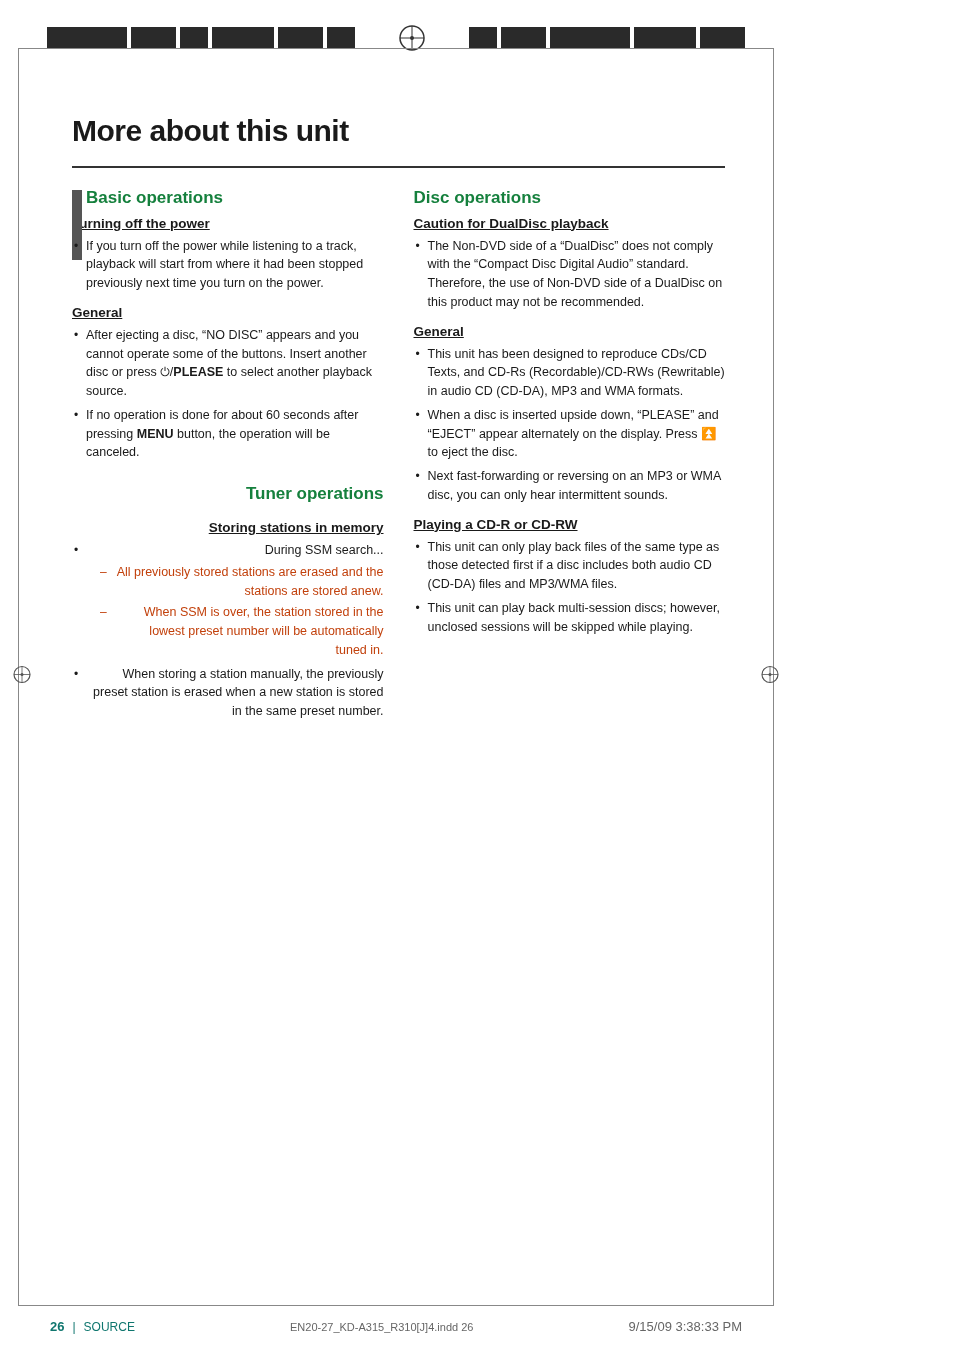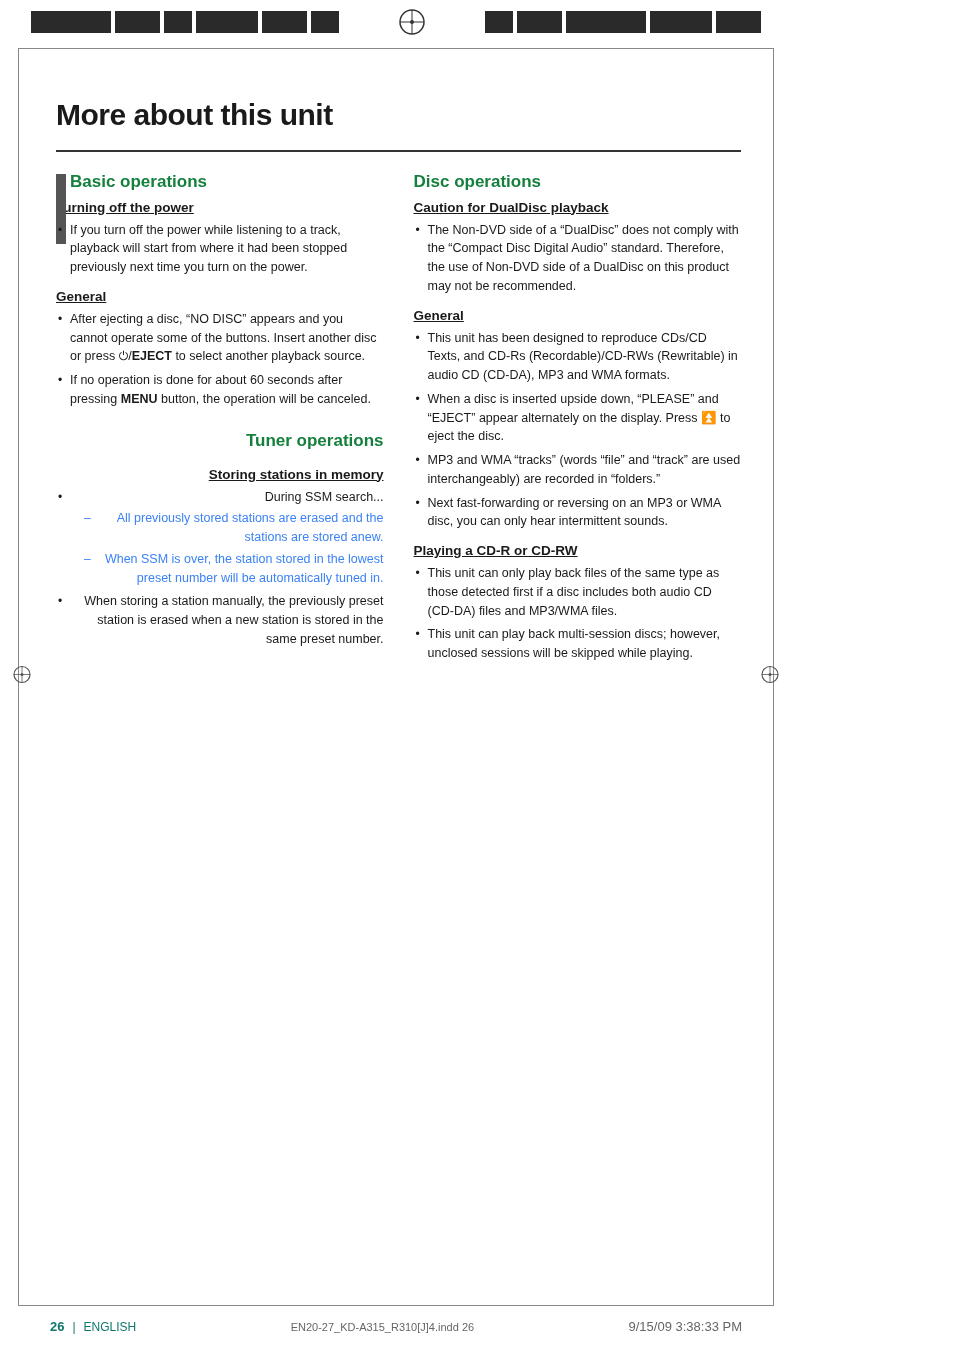--- a/index.html
+++ b/index.html
@@ -12,21 +12,21 @@
       font-size: 13px;
       color: #1a1a1a;
       position: relative;
     }
 
     .page-container {
       width: 792px;
       min-height: 1354px;
       background: #ffffff;
       position: relative;
-      padding: 1px;
+      padding: 17px;
     }
 
     
     .top-bar {
       width: 100%;
       height: 42px;
       display: flex;
       align-items: center;
       justify-content: space-between;
       padding: 6px 30px;
@@ -232,21 +232,21 @@
       padding: 0;
       margin: 3px 0 3px 14px;
     }
 
     .dash-list li {
       padding-left: 16px;
       position: relative;
       margin-bottom: 3px;
       font-size: 12.5px;
       line-height: 1.5;
-      color: #3b82f6;
+      color: #c2410c;
     }
 
     .dash-list li::before {
       content: '–';
       position: absolute;
       left: 0;
       top: 0;
     }
 
     
@@ -365,21 +365,21 @@
         <div class="subsection">
           <h3 class="subsection-heading">Turning off the power</h3>
           <ul class="bullet-list">
             <li>If you turn off the power while listening to a track, playback will start from where it had been stopped previously next time you turn on the power.</li>
           </ul>
         </div>
 
         <div class="subsection">
           <h3 class="subsection-heading">General</h3>
           <ul class="bullet-list">
-            <li>After ejecting a disc, “NO DISC” appears and you cannot operate some of the buttons. Insert another disc or press <span class="sym-power">⏻</span>/<span class="bold-inline">EJECT</span> to select another playback source.</li>
+            <li>After ejecting a disc, “NO DISC” appears and you cannot operate some of the buttons. Insert another disc or press <span class="sym-power">⏻</span>/<span class="bold-inline">PLEASE</span> to select another playback source.</li>
             <li>If no operation is done for about 60 seconds after pressing <span class="bold-inline">MENU</span> button, the operation will be canceled.</li>
           </ul>
         </div>
 
         <div style="margin-top: 22px; text-align: right;">
           <h2 class="section-heading">Tuner operations</h2>
 
           <h3 class="subsection-heading">Storing stations in memory</h3>
           <ul class="bullet-list">
             <li>
@@ -404,21 +404,20 @@
           <ul class="bullet-list">
             <li>The Non-DVD side of a “DualDisc” does not comply with the “Compact Disc Digital Audio” standard. Therefore, the use of Non-DVD side of a DualDisc on this product may not be recommended.</li>
           </ul>
         </div>
 
         <div class="subsection">
           <h3 class="subsection-heading">General</h3>
           <ul class="bullet-list">
             <li>This unit has been designed to reproduce CDs/CD Texts, and CD-Rs (Recordable)/CD-RWs (Rewritable) in audio CD (CD-DA), MP3 and WMA formats.</li>
             <li>When a disc is inserted upside down, “PLEASE” and “EJECT” appear alternately on the display. Press ⏫ to eject the disc.</li>
-            <li>MP3 and WMA “tracks” (words “file” and “track” are used interchangeably) are recorded in “folders.”</li>
             <li>Next fast-forwarding or reversing on an MP3 or WMA disc, you can only hear intermittent sounds.</li>
           </ul>
         </div>
 
         <div class="subsection">
           <h3 class="subsection-heading">Playing a CD-R or CD-RW</h3>
           <ul class="bullet-list">
             <li>This unit can only play back files of the same type as those detected first if a disc includes both audio CD (CD-DA) files and MP3/WMA files.</li>
             <li>This unit can play back multi-session discs; however, unclosed sessions will be skipped while playing.</li>
           </ul>
@@ -427,19 +426,19 @@
       </div>
 
     </div>
 
   </div>
 
   <div class="page-footer">
     <div class="footer-left">
       <span class="footer-page-num">26</span>
       <span>|</span>
-      <span>ENGLISH</span>
+      <span>SOURCE</span>
     </div>
     <div class="footer-center">EN20-27_KD-A315_R310[J]4.indd  26</div>
     <div class="footer-right">9/15/09  3:38:33 PM</div>
   </div>
 
 </div>
 
 </body></html>

